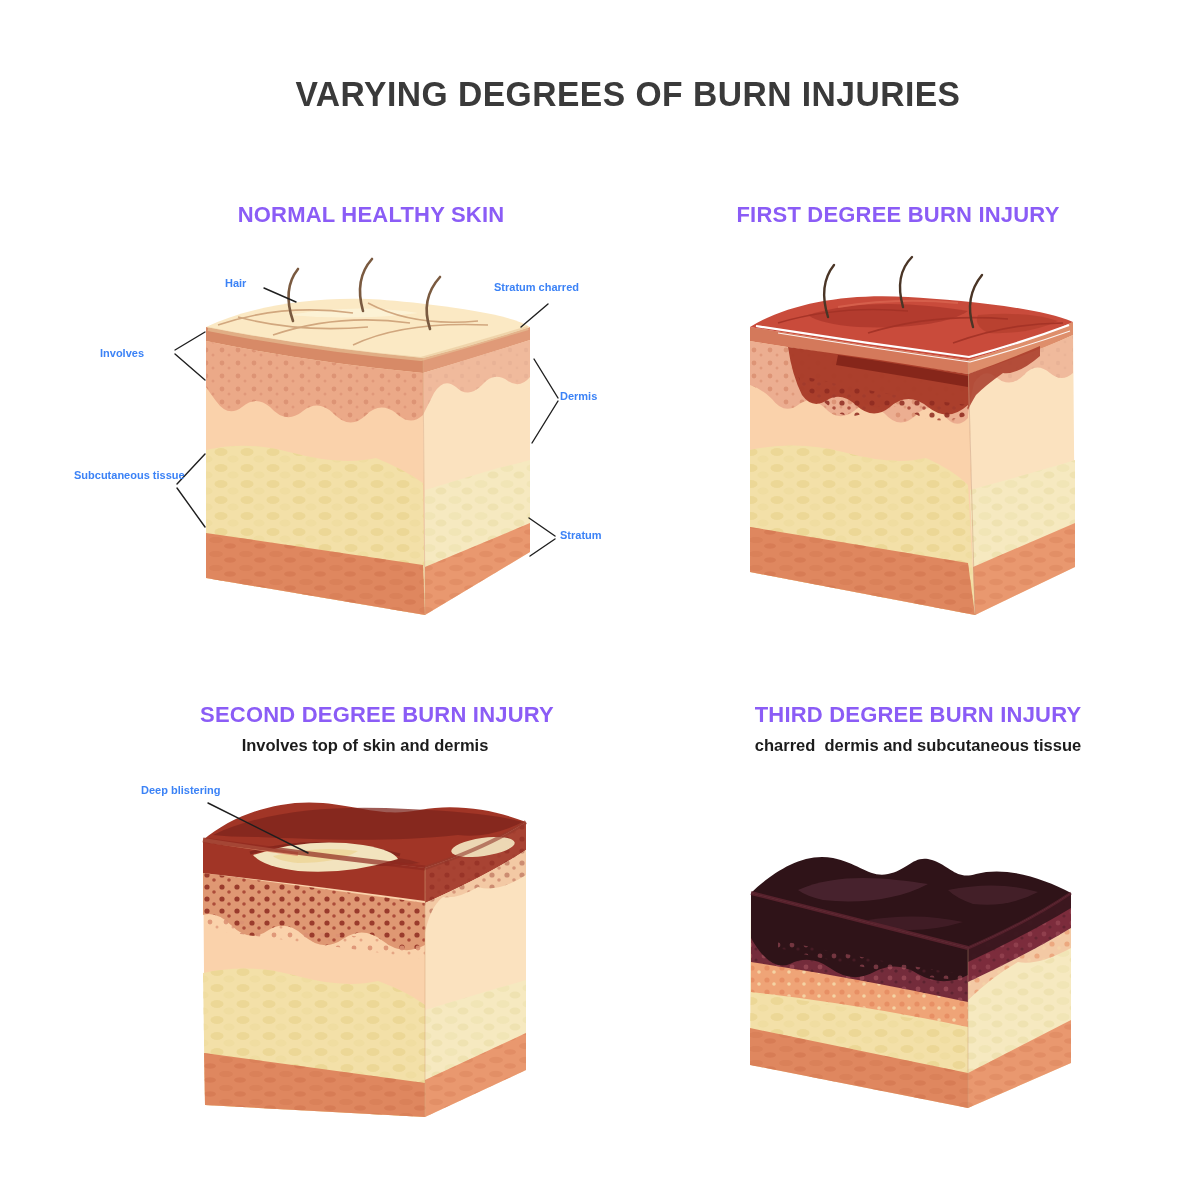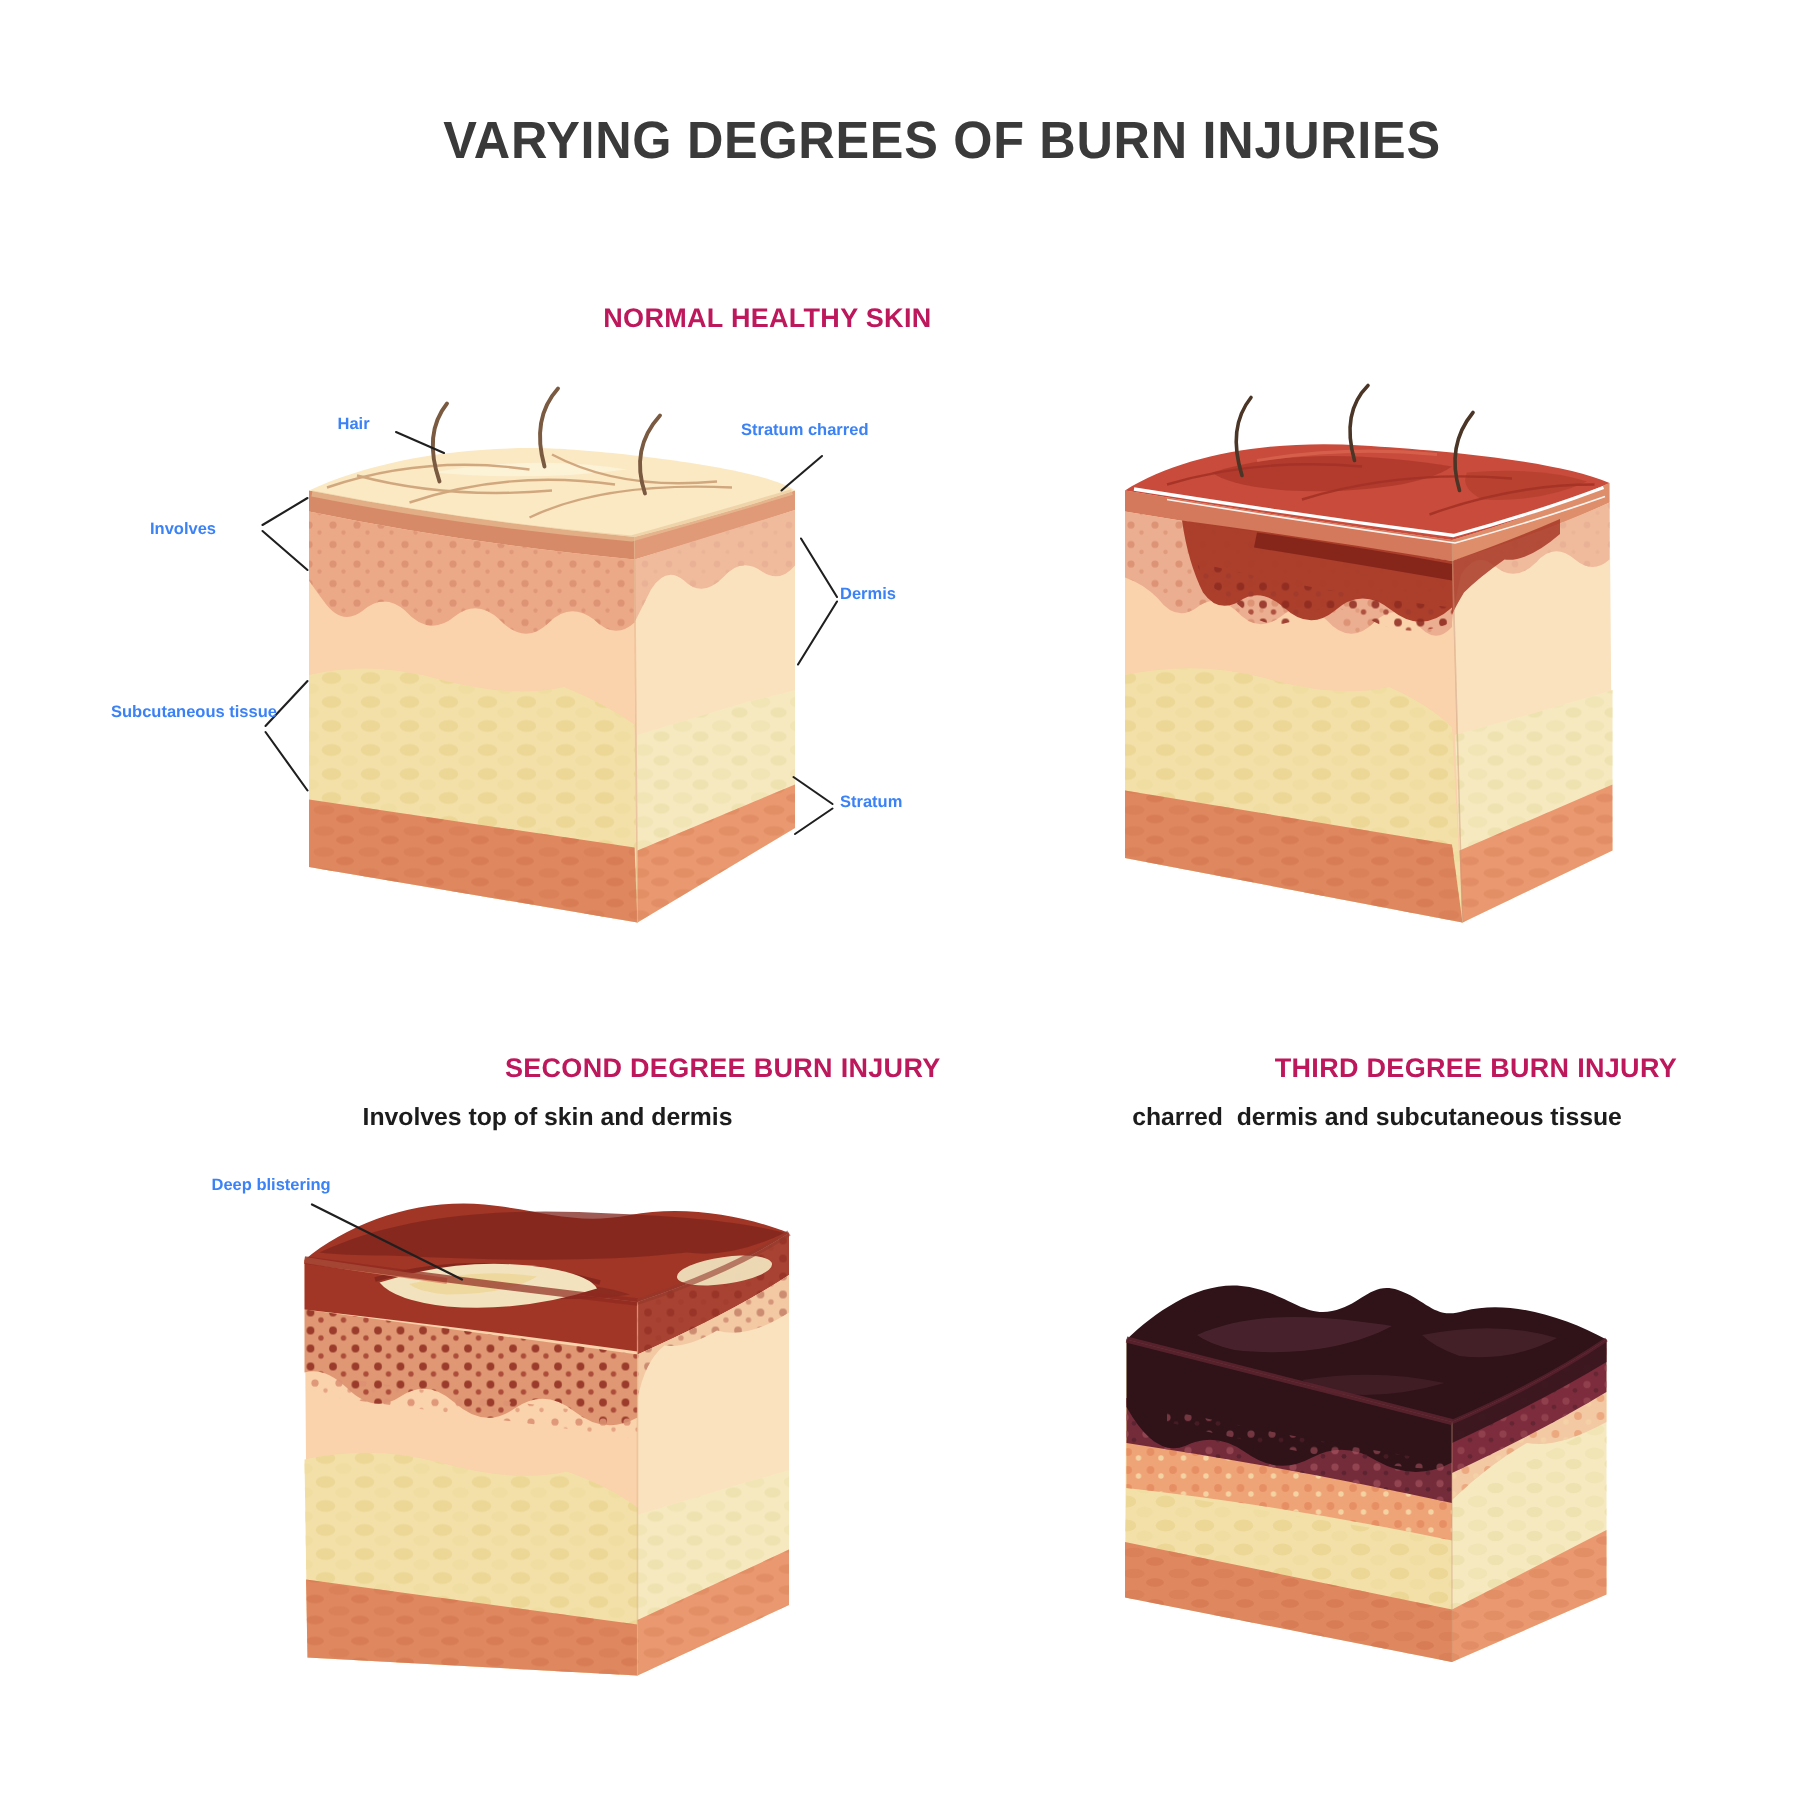--- a/index.html
+++ b/index.html
@@ -1,22 +1,22 @@
 <!DOCTYPE html>
 <html><head>
 <meta charset="utf-8">
 <style>
   html,body{margin:0;padding:0;background:#fff;}
   .canvas{position:relative;width:1200px;height:1200px;background:#ffffff;overflow:hidden;
           font-family:"Liberation Sans",sans-serif;margin-left:28px;}
   .main-title{position:absolute;left:0;right:0;top:74px;text-align:center;
           font-size:35px;font-weight:bold;color:#3a3a3a;letter-spacing:.5px;
           transform:scaleX(.96);transform-origin:center;}
-  .panel-heading{position:absolute;font-size:18px;font-weight:bold;color:#be185d;
-          text-align:right;letter-spacing:.2px;}
+  .panel-heading{position:absolute;font-size:22px;font-weight:bold;color:#8b5cf6;
+          text-align:center;letter-spacing:.2px;}
   .panel-subtitle{position:absolute;font-size:16.5px;font-weight:bold;color:#1c1c1c;
           text-align:center;white-space:pre-wrap;}
   .lbl{position:absolute;font-size:11px;font-weight:bold;color:#3b82f6;line-height:1.12;}
   svg.block{position:absolute;}
 </style>
 </head>
 <body>
 
 <div class="canvas">
 
@@ -118,20 +118,21 @@
     </g>
   </svg>
 
   <div class="lbl" style="left:197px;top:277px">Hair</div>
   <div class="lbl" style="left:466px;top:281px">Stratum charred</div>
   <div class="lbl" style="left:72px;top:347px">Involves</div>
   <div class="lbl" style="left:532px;top:390px">Dermis</div>
   <div class="lbl" style="left:46px;top:469px;width:112px">Subcutaneous tissue</div>
   <div class="lbl" style="left:532px;top:529px">Stratum</div>
 
+  <div class="panel-heading" style="left:690px;top:202px;width:360px">FIRST DEGREE BURN INJURY</div>
 
   <svg class="block" style="left:690px;top:255px" width="400" height="390" viewBox="0 0 400 390">
     <g>
       <path d="M32,72 Q140,90 250,105 L257,360 L32,317 Z" fill="#fad2ab"></path>
       <path d="M32,195 Q80,185 125,197 Q175,211 208,203 Q235,215 250,230 L257,360 L32,317 Z" fill="#f3e0a8"></path>
       <path d="M32,195 Q80,185 125,197 Q175,211 208,203 Q235,215 250,230 L257,360 L32,317 Z" fill="url(#blobsY)"></path>
       <path d="M32,272 L250,308 L257,360 L32,317 Z" fill="#df875f"></path>
       <path d="M32,272 L250,308 L257,360 L32,317 Z" fill="url(#muscT)"></path>
       <path d="M32,72 Q140,90 250,105 L250,119 Q140,104 32,86 Z" fill="#d4795b"></path>
       <path d="M32,86 Q140,104 250,119 L250,163 Q238,176 226,160 Q212,146 198,160 Q182,176 166,158 Q150,144 136,156 Q120,168 106,152 Q92,140 80,150 Q66,160 54,144 Q44,134 32,130 Z" fill="#ecae91"></path>

